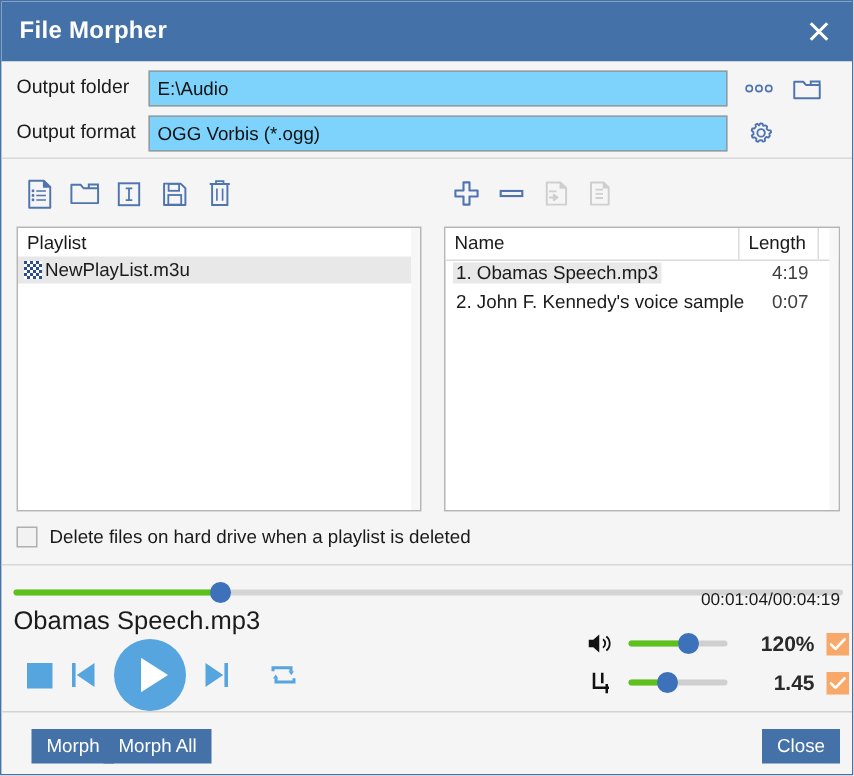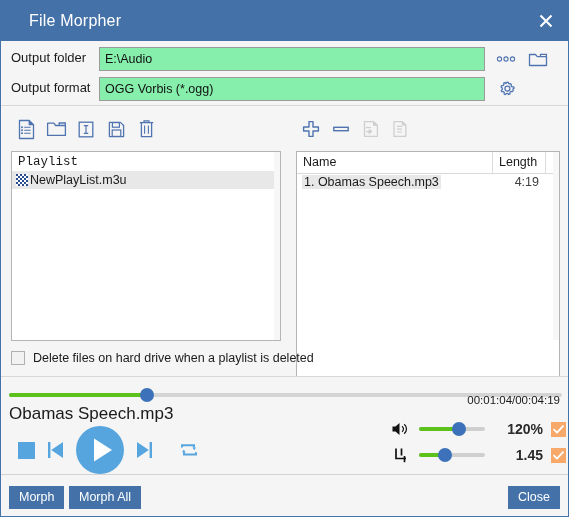--- a/index.html
+++ b/index.html
@@ -23,22 +23,22 @@
   
   .titlebar {
     position: absolute; left: 0; top: 0;
     width: 569px; height: 40px;
     background: #4472a8;
     display: flex; align-items: center;
   }
   .title-text {
     color: #ffffff;
     font-size: 16px;
-    font-weight: normal;
-    margin-left: 28px;
+    font-weight: bold;
+    margin-left: 12px;
     letter-spacing: 0.2px;
   }
   .close-btn {
     position: absolute; right: 0; top: 0;
     width: 48px; height: 40px;
     display: flex; align-items: center; justify-content: center;
     cursor: pointer;
   }
   .close-btn svg { display: block; }
 
@@ -55,21 +55,21 @@
   .form-row.r2 { top: 36px; }
   .form-label {
     position: absolute; left: 10px; top: 3px;
     font-size: 13px; color: #1a1a1a;
   }
   .form-input {
     position: absolute; left: 98px; top: 0;
     width: 386px; height: 24px;
     box-sizing: border-box;
     border: 1px solid #9a9a9a;
-    background: #86efac;
+    background: #7dd3fc;
     font-family: "Liberation Sans", sans-serif;
     font-size: 12.5px;
     color: #111;
     padding: 0 5px;
     outline: none;
   }
   .icon-btn {
     position: absolute;
     display: flex; align-items: center; justify-content: center;
     cursor: pointer;
@@ -96,26 +96,25 @@
   .tool.disabled { cursor: default; }
 
   .listbox {
     position: absolute;
     box-sizing: border-box;
     border: 1px solid #b5b5b5;
     background: #ffffff;
     overflow: hidden;
   }
   .listbox.left { left: 10px; top: 45px; width: 270px; height: 190px; }
-  .listbox.right { left: 295px; top: 45px; width: 264px; height: 245px; }
+  .listbox.right { left: 295px; top: 45px; width: 264px; height: 190px; }
 
   .list-head {
     font-size: 12.5px; color: #1a1a1a;
     padding: 3px 0 2px 6px;
-    font-family: Liberation Mono, monospace;
   }
   .list-item {
     font-size: 12.5px; color: #1a1a1a;
     padding: 2px 6px 2px 4px;
     display: flex; align-items: center;
     cursor: pointer;
   }
   .list-item.selected { background: #e8e8e8; }
   .pl-icon {
     width: 12px; height: 12px; margin-right: 2px; flex: 0 0 auto;
@@ -269,21 +268,21 @@
     box-sizing: border-box;
     background: #4472a8;
     color: #ffffff;
     border: none;
     font-family: "Liberation Sans", sans-serif;
     font-size: 12.5px;
     cursor: pointer;
     padding: 0 10px;
     line-height: 23px;
   }
-  .btn-morph { left: 8px; }
+  .btn-morph { left: 20px; }
   .btn-morph-all { left: 68px; }
   .btn-close { right: 10px; }
 </style>
 </head>
 <body>
 
 <div id="app">
 
   <div class="titlebar">
     <span class="title-text">File Morpher</span>
@@ -435,20 +434,24 @@
       <div class="tbl-head">
         <span class="th th-name">Name</span>
         <span class="th th-length">Length</span>
         <div class="col-sep sep1"></div>
         <div class="col-sep sep2"></div>
       </div>
       <div class="trow selected">
         <span class="td-name">1. Obamas Speech.mp3</span>
         <span class="td-len">4:19</span>
       </div>
+      <div class="trow">
+        <span class="td-name">2. John F. Kennedy's voice sample</span>
+        <span class="td-len">0:07</span>
+      </div>
       <div class="rt-scroll"></div>
     </div>
   </div>
 
   <div class="cb-row">
     <div class="cb-box" style="background: rgb(242, 242, 242);"></div>
     <span class="cb-label">Delete files on hard drive when a playlist is deleted</span>
   </div>
 
   <div class="player">

